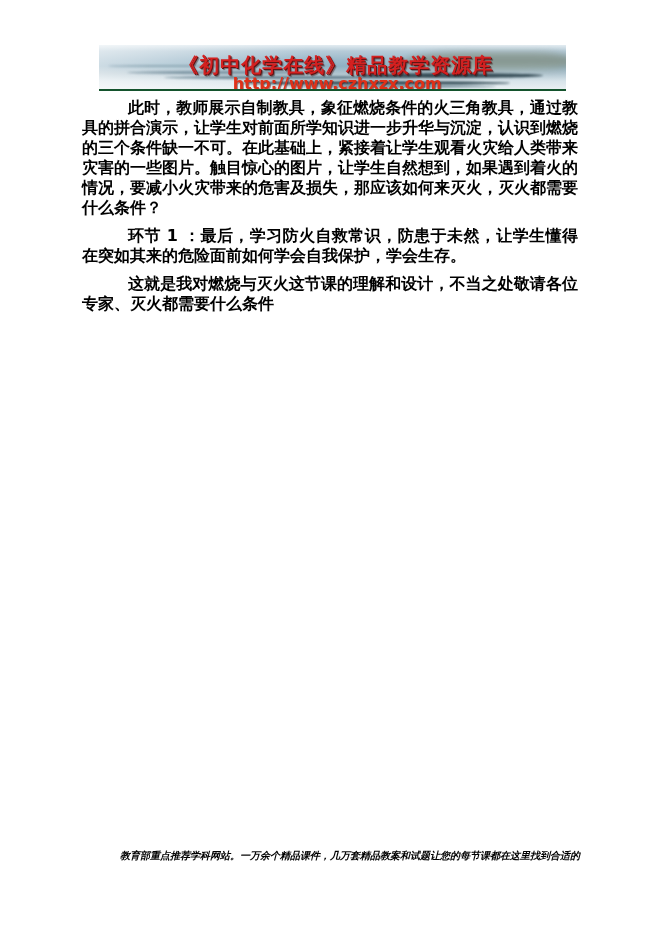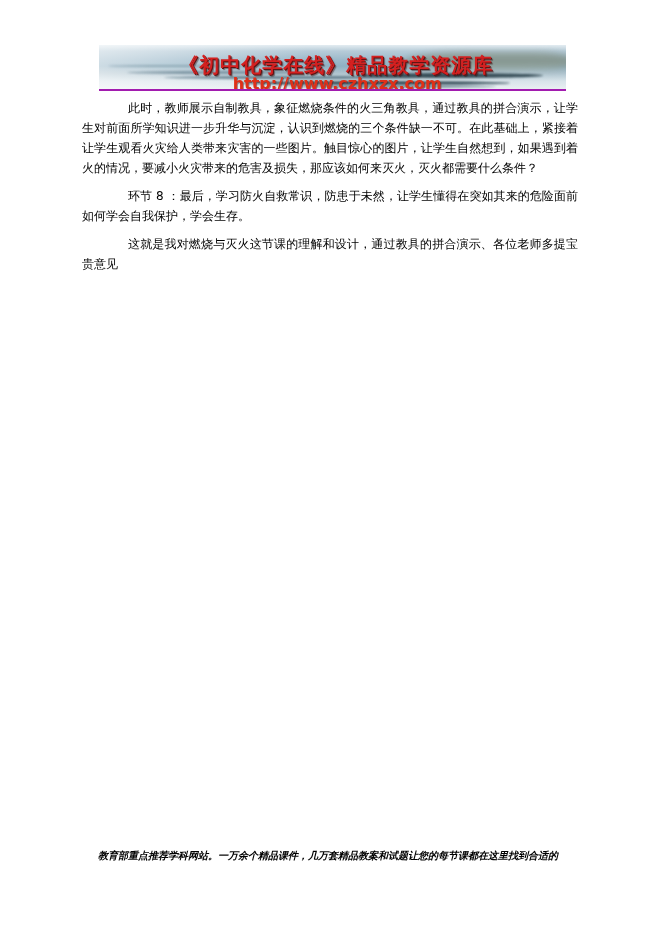--- a/index.html
+++ b/index.html
@@ -9,21 +9,21 @@
     font-family: "DejaVu Sans", sans-serif;
     position: relative;
     overflow: hidden;
   }
   .page { position: absolute; inset: 0; background: #ffffff; }
 
   
   .header-wrap {
     position: absolute;
     left: 99px; top: 45px; width: 467px;
-    border-bottom: 2px solid #a21caf;
+    border-bottom: 2px solid #14532d;
   }
   .banner {
     position: relative;
     height: 44px;
     overflow: hidden;
     background: linear-gradient(180deg,
       #e3ecf1 0%, #b6cbd8 14%, #9cb9ca 34%,
       #8fb0c2 48%, #aec3ce 64%, #d8e4ea 82%, #e9eff2 100%);
   }
   .banner .mist {
@@ -63,34 +63,36 @@
   }
 
   
   .content {
     position: absolute;
     left: 82px; top: 98px; width: 496px;
     color: #000000;
   }
   .content p {
     margin: 0 0 8px 0;
-    font-size: 12px;
+    font-size: 16px;
     line-height: 20px;
     text-align: justify;
     text-indent: 46px;
     font-family: "DejaVu Sans", "Liberation Sans", sans-serif;
+    font-weight: bold;
   }
 
   
   .footer {
     position: absolute;
-    left: 98px; top: 846px; width: 480px;
+    left: 110px; top: 846px; width: 480px;
     font-size: 10px; line-height: 20px;
     font-weight: bold; font-style: italic;
     color: #000000;
+    text-align: center;
   }
   .footer .url {
     font-weight: normal; font-style: normal;
     font-family: "Liberation Serif", "DejaVu Serif", serif;
     font-size: 11px;
   }
 </style>
 </head>
 <body>
 
@@ -106,21 +108,21 @@
       <div class="streak s3"></div>
       <div class="streak s4"></div>
       <div class="streak s5"></div>
       <div class="banner-title">《初中化学在线》精品教学资源库</div>
       <div class="banner-url">http://www.czhxzx.com</div>
     </div>
   </div>
 
   <div class="content">
     <p>此时，教师展示自制教具，象征燃烧条件的火三角教具，通过教具的拼合演示，让学生对前面所学知识进一步升华与沉淀，认识到燃烧的三个条件缺一不可。在此基础上，紧接着让学生观看火灾给人类带来灾害的一些图片。触目惊心的图片，让学生自然想到，如果遇到着火的情况，要减小火灾带来的危害及损失，那应该如何来灭火，灭火都需要什么条件？</p>
-    <p>环节 8 ：最后，学习防火自救常识，防患于未然，让学生懂得在突如其来的危险面前如何学会自我保护，学会生存。</p>
-    <p>这就是我对燃烧与灭火这节课的理解和设计，通过教具的拼合演示、各位老师多提宝贵意见</p>
+    <p>环节 1 ：最后，学习防火自救常识，防患于未然，让学生懂得在突如其来的危险面前如何学会自我保护，学会生存。</p>
+    <p>这就是我对燃烧与灭火这节课的理解和设计，不当之处敬请各位专家、灭火都需要什么条件</p>
   </div>
 
   <div class="footer">
     <div>教育部重点推荐学科网站。一万余个精品课件，几万套精品教案和试题让您的每节课都在这里找到合适的</div>
   </div>
 
 </div>
 
 </body></html>

